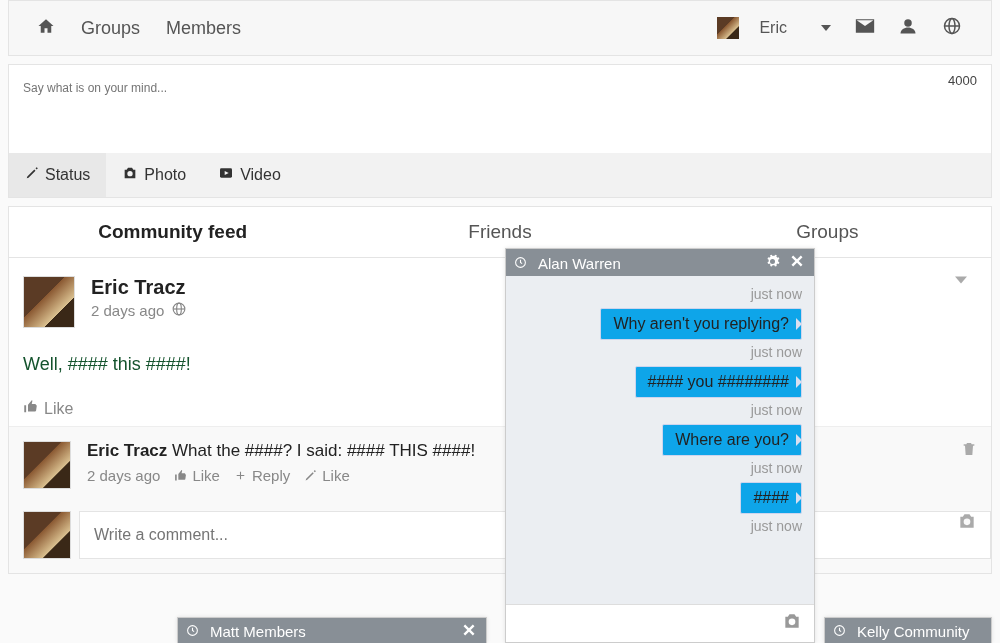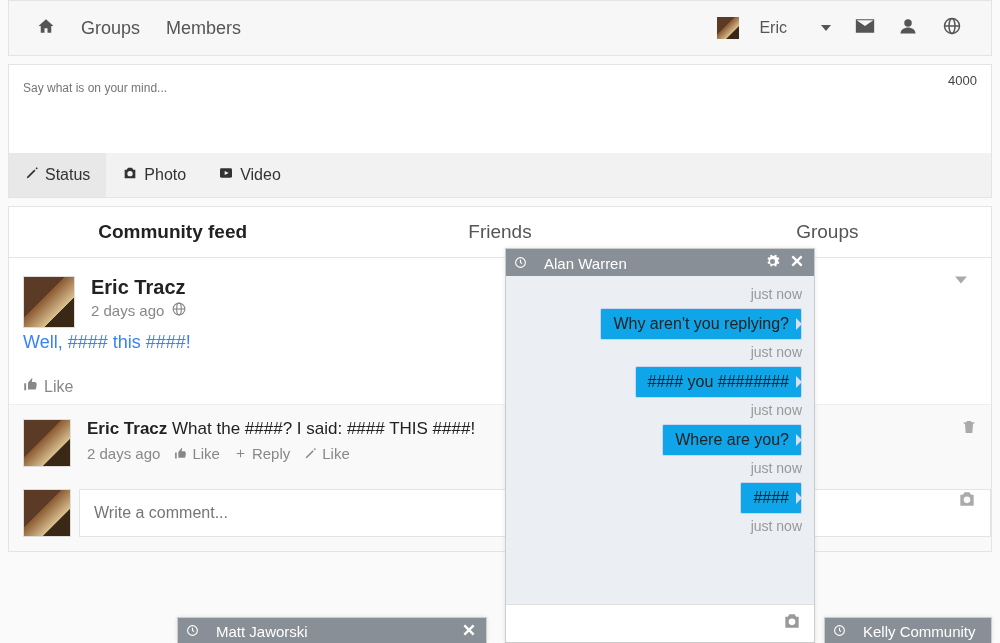--- a/index.html
+++ b/index.html
@@ -81,21 +81,21 @@
     color:#555;
     cursor:pointer;
   }
   .feed-tab.active { font-weight:bold; color:#222; }
   
   .post { padding: 18px 14px 8px 14px; }
   .post-header { display:flex; gap:16px; }
   .avatar-md { width:52px; height:52px; border:1px solid #ddd; background:linear-gradient(135deg,#5b3b25 40%,#8b5a33 41%,#d9bf8f 70%,#3a2817 71%); }
   .post-author { font-size:20px; font-weight:bold; color:#222; }
   .post-meta { font-size:15px; color:#888; margin-top:3px; display:flex; align-items:center; gap:8px;}
-  .post-body { margin-top:4px; font-size:18px; color:#3b82f6; }
+  .post-body { margin-top:26px; font-size:18px; color:#14532d; }
   .post-actions { margin-top:16px; padding-top:8px; color:#888; font-size:16px; display:flex; gap:6px; align-items:center;}
   
   .comments { background:#f9f9f9; border-top:1px solid #eee; }
   .comment { display:flex; gap:16px; padding:14px 14px 8px 14px; }
   .avatar-smc { width:48px; height:48px; border:1px solid #ddd; background:linear-gradient(135deg,#5b3b25 40%,#8b5a33 41%,#d9bf8f 70%,#3a2817 71%); }
   .comment-body { flex:1; }
   .comment-line { font-size:17px; color:#222; }
   .comment-line .author { font-weight:bold; }
   .comment-meta { margin-top:6px; font-size:15px; color:#888; display:flex; gap:14px; align-items:center;}
   .comment-meta span { display:flex; align-items:center; gap:5px; cursor:pointer;}
@@ -120,21 +120,21 @@
   .chat.kelly  { right:8px;  bottom:0; height:26px; width:168px; background:#888f96;}
   .chat.matt   { left:177px; bottom:0; height:26px; width:310px; background:#888f96;}
   .chat-header {
     background:#888f96;
     color:#fff;
     padding:5px 10px 4px 8px;
     font-size:15px;
     display:flex; align-items:center; justify-content:space-between;
     cursor:pointer;
   }
-  .chat-header .title { display:flex; align-items:center; gap:17px;}
+  .chat-header .title { display:flex; align-items:center; gap:11px;}
   .chat-header .controls { display:flex; gap:10px; }
   .chat-body { flex:1; padding:8px 12px 4px 12px; display:flex; flex-direction:column; align-items:flex-end; overflow:hidden;}
   .msg-time { font-size:14px; color:#999; margin:2px 0 6px 0;}
   .msg-bubble {
     background:#0ea5e9;
     border:1px solid #cdd5ee;
     padding:6px 12px;
     font-size:16px;
     color:#222;
     border-radius:2px;
@@ -358,21 +358,21 @@
   </div>
 </div>
 
 <div class="chat matt">
   <div class="chat-header">
     <div class="title">
       <span><svg width="13" height="13" viewBox="0 0 24 24" fill="none" stroke="currentColor" stroke-width="2">
             <circle cx="12" cy="12" r="9"></circle>
             <path d="M12 7v5l3 2"></path>
           </svg></span>
-      <span>Matt Jaworski</span>
+      <span>Matt Members</span>
     </div>
     <div class="controls">
       <span><svg width="14" height="14" viewBox="0 0 24 24" fill="currentColor">
             <path d="M4 4l16 16M20 4L4 20" stroke="currentColor" stroke-width="4"></path>
           </svg></span>
     </div>
   </div>
 </div>
 
 <div class="chat kelly">

